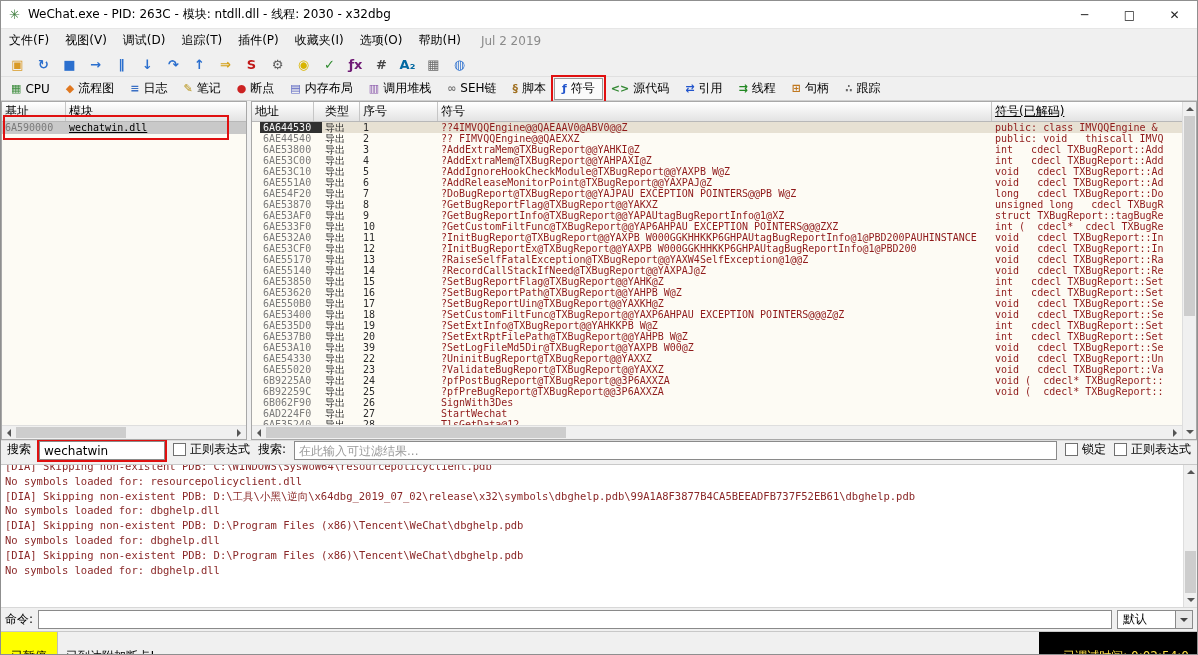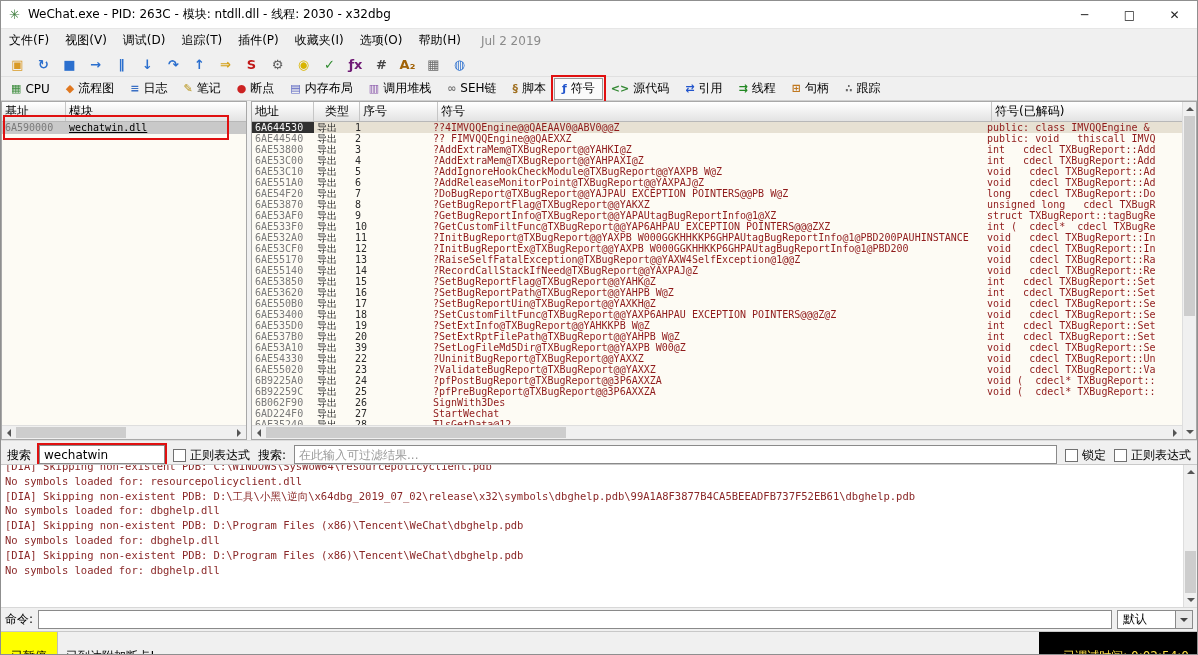--- a/index.html
+++ b/index.html
@@ -40,29 +40,29 @@
   
   .main { flex:0 0 339px; display:flex; background:#e9e9e9; min-height:0; }
   .mod-pane { width:246px; background:#fdfbf4; border:1px solid #a8a8a8; display:flex; flex-direction:column; position:relative; }
   .splitter { width:4px; background:#f0f0f0; }
   .sym-pane { flex:1; border:1px solid #a8a8a8; background:#fdfbf4; display:flex; min-width:0; }
   .sym-main { flex:1; display:flex; flex-direction:column; min-width:0; }
 
   .thead { display:flex; flex:0 0 15px; background:linear-gradient(#ffffff,#e3e3e3); border-bottom:1px solid #b8b8b8; font-size:12px;align-items:flex-end; }
   .th { padding:1px 3px; border-right:1px solid #c6c6c6; white-space:nowrap; overflow:hidden; }
   .th-base { width:64px; } .th-mod { flex:1; border-right:none; }
-  .th-addr { width:62px; } .th-type { width:38px;margin-left:8px; } .th-ord { width:78px; } .th-sym { width:554px; } .th-dec { flex:1; border-right:none; }
+  .th-addr { width:62px; } .th-type { width:38px;margin-left:8px; } .th-ord { width:78px; } .th-sym { width:554px; } .th-dec { flex:1; border-right:none;text-decoration:underline; }
 
   .mod-body { flex:1; font:10px/12px "DejaVu Sans Mono","Liberation Mono",monospace; overflow:hidden; }
   .mod-row { display:flex; height:12px; background:#c9c9c9; white-space:nowrap; }
   .mc-base { width:64px; padding:0 3px; color:var(--addr); overflow:hidden; }
   .mc-name { flex:1; padding:0 3px; color:#000; text-decoration:underline; overflow:hidden; }
   .anno-module { position:absolute; left:1px; top:13px; width:226px; height:25px; border:2px solid var(--annotation); pointer-events:none; z-index:5; }
 
-  .sym-body { flex:1; overflow:hidden; font:10px/11px "DejaVu Sans Mono","Liberation Mono",monospace; }
+  .sym-body { flex:1; overflow:hidden; font:10px/11px "DejaVu Sans Mono","Liberation Mono",monospace;margin-left:8px; }
   .sym-row { display:flex; height:11px; white-space:nowrap; }
   .c { padding:0 3px; overflow:hidden; flex:none; }
   .c-addr { width:62px; color:var(--addr); }
   .c-type { width:38px; color:#2a2a2a; }
   .c-ord  { width:78px; color:#2a2a2a; }
   .c-sym  { width:554px; color:var(--symbol); }
   .c-dec  { flex:1; min-width:0; color:var(--symbol); }
   .sym-body .sym-row:first-of-type { background:#e7e1d3; }
   .sym-body .sym-row:first-of-type .c-addr { background:#303030; color:#f6f6f6; }
 
@@ -78,21 +78,21 @@
   .sb-track { flex:1; position:relative; }
   .sb-thumb { position:absolute; background:#cdcdcd; }
   .hscroll .sb-thumb { top:1px; bottom:1px; }
   .vscroll .sb-thumb { left:1px; right:1px; }
   .thumb-mod { left:0; width:110px; }
   .thumb-sym { left:0; width:300px; }
   .thumb-symv { top:0; height:200px; }
   .thumb-logv { bottom:0; height:42px; }
 
   
-  .searchrow { flex:0 0 24px; display:flex; align-items:flex-end; background:#f0f0f0; padding:0 6px; gap:8px; border-top:1px solid #dcdcdc; }
+  .searchrow { flex:0 0 24px; display:flex; align-items:flex-start; background:#f0f0f0; padding:0 6px; gap:8px; border-top:1px solid #dcdcdc; }
   input.txt { height:19px; border:1px solid #8a8a8a; background:#fff; font:12px "DejaVu Sans","Liberation Sans",sans-serif; padding:0 4px; }
   input.txt::placeholder { color:#9a9a9a; }
   .inp-module { width:126px; outline:2px solid var(--annotation); }
   .inp-filter { flex:1; }
   .cb-wrap { display:flex; align-items:center; gap:4px; white-space:nowrap; }
   .cb { width:13px; height:13px; border:1px solid #707070; background:#fff; display:inline-block; }
 
   
   .log { flex:0 0 143px; display:flex; background:#ffffff; border-top:1px solid #c9c9c9; min-height:0; }
   .log-lines { flex:1; overflow:hidden; padding:0 4px; font:10.5px/14.8px "DejaVu Sans Mono","Liberation Mono",monospace; color:var(--log); }
@@ -171,21 +171,21 @@
         <span class="tool-btn" style="color: rgb(90, 90, 90);">⚙</span>
 
         <span class="tool-btn" style="color: rgb(216, 180, 0);">◉</span>
 
         <span class="tool-btn" style="color: rgb(46, 139, 46);">✓</span>
 
         <span class="tool-btn" style="color: #701a75;">ƒx</span>
 
         <span class="tool-btn" style="color: rgb(68, 68, 68);">#</span>
 
-        <span class="tool-btn" style="color: #a16207;">A₂</span>
+        <span class="tool-btn" style="color: #0369a1;">A₂</span>
 
         <span class="tool-btn" style="color: rgb(106, 106, 106);">▦</span>
 
         <span class="tool-btn" style="color: rgb(43, 111, 206);">◍</span>
       </div>
   </div>
 
   <div class="tabbar">
     <div class="tabs">
 

